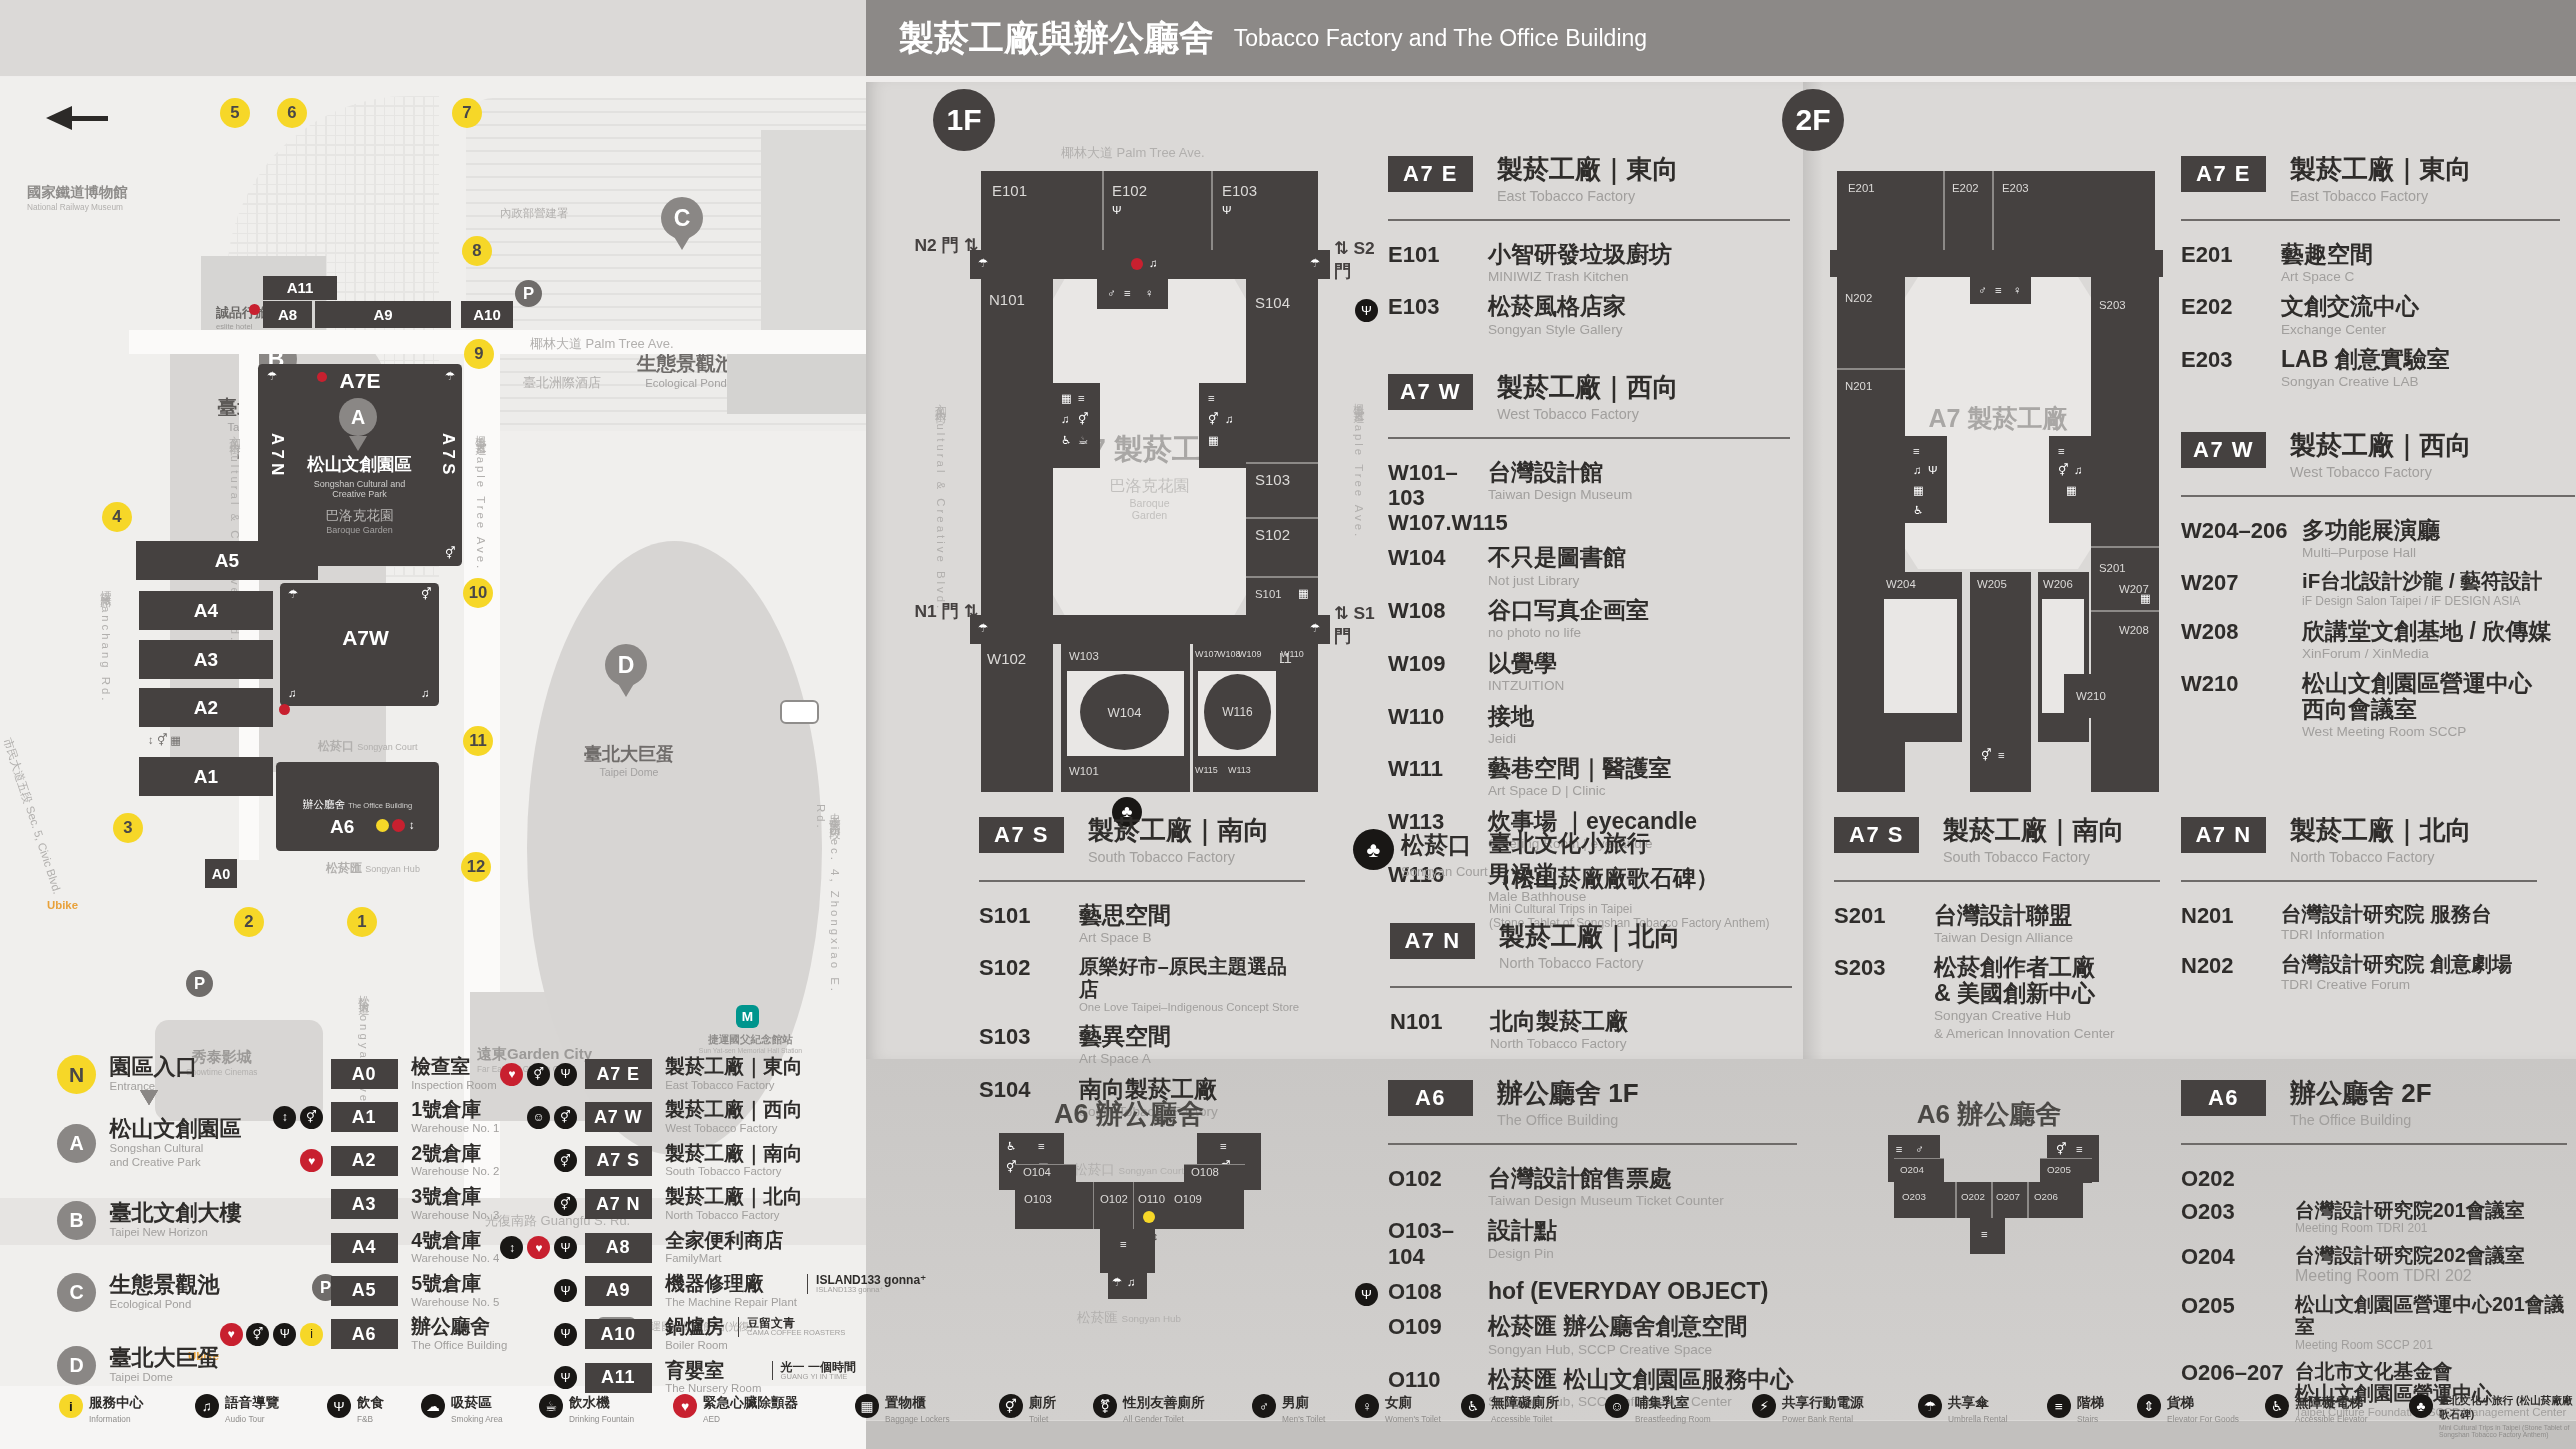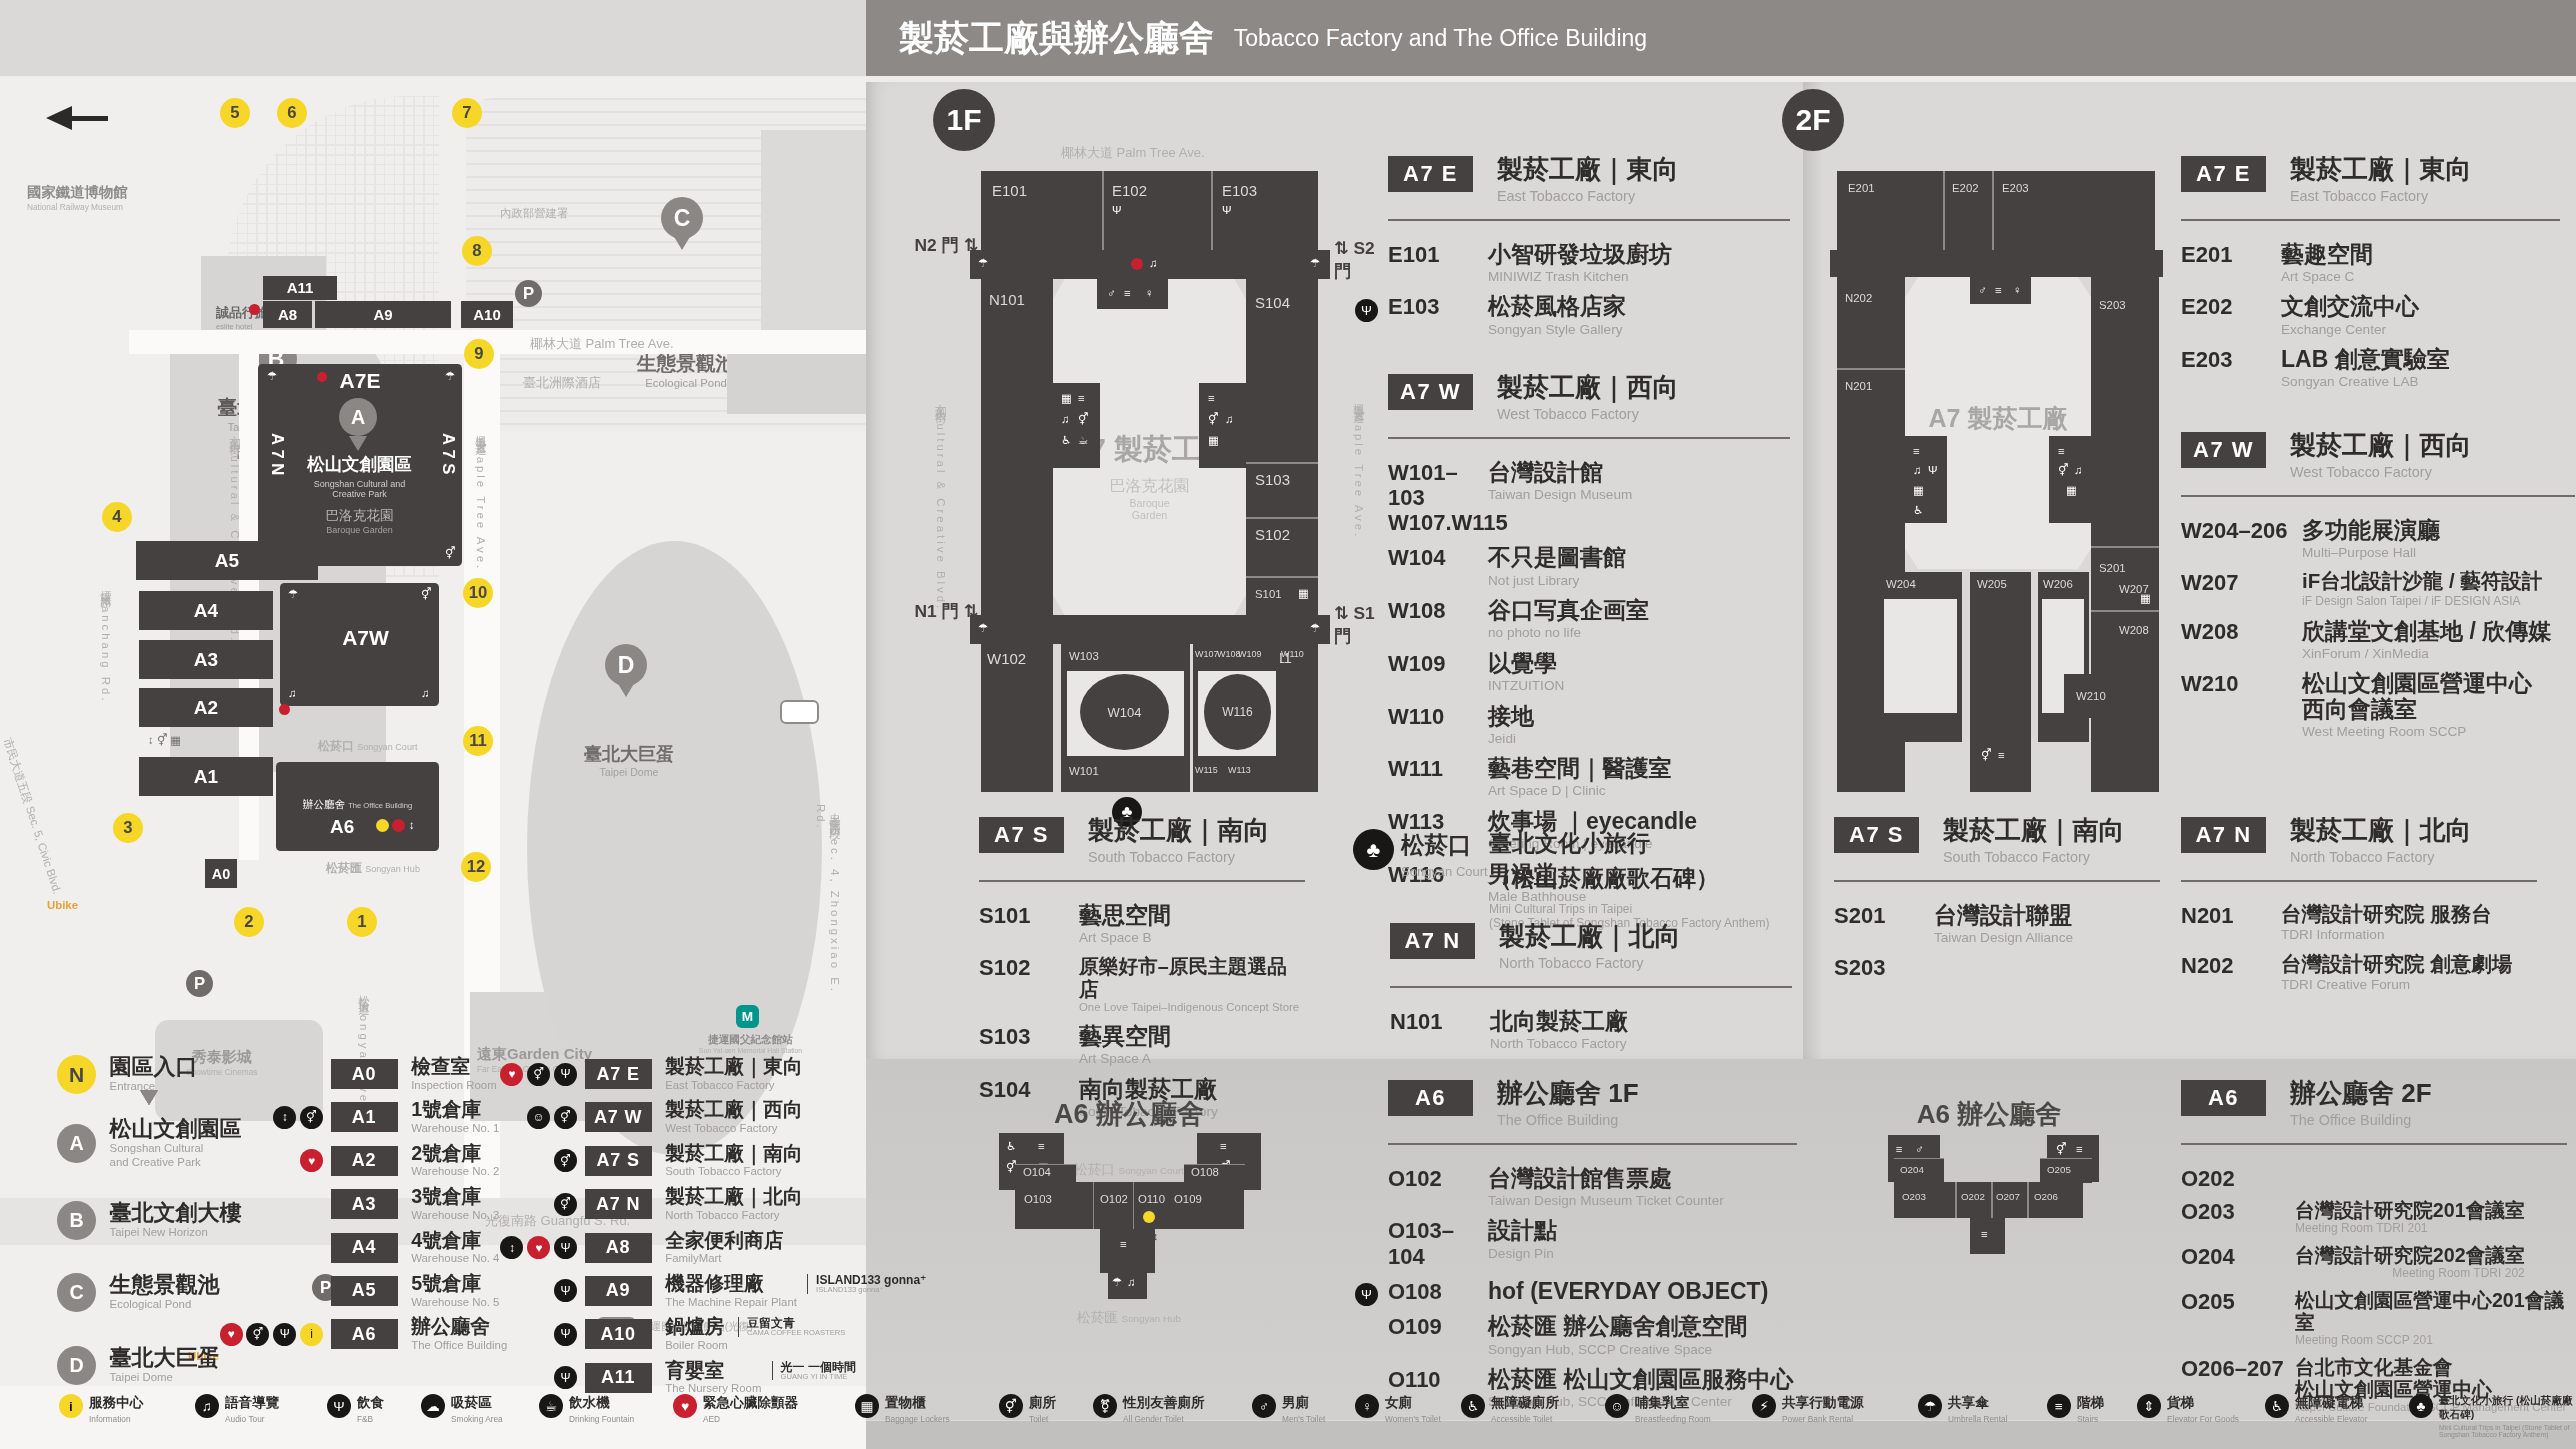--- a/index.html
+++ b/index.html
@@ -716,20 +716,26 @@
     </div>
     <div class="it">
       <div class="c">S201</div>
       <div class="t">
           <div class="zh">台灣設計聯盟</div>
         <div class="en">Taiwan Design Alliance</div>
         </div>
     </div>
     <div class="it">
       <div class="c">S203</div>
+      <div class="t">
+          <div class="zh">松菸創作者工廠</div>
+        <div class="zh">&amp; 美國創新中心</div>
+        <div class="en">Songyan Creative Hub</div>
+        <div class="en">&amp; American Innovation Center</div>
+        </div>
     </div>
   </div>
 
   <div class="sec" style="left:2181px;top:817px;width:356px;">
     <div class="shead">
       <div class="scode">A7 N</div>
       <div class="st">
           <div class="zh">製菸工廠｜北向</div>
         <div class="en">North Tobacco Factory</div>
         </div>
@@ -789,21 +795,21 @@
       <div class="c" style="width:114px;">O203</div>
       <div class="t">
           <div class="zh" style="font-size:19.7px;">台灣設計研究院201會議室</div>
         <div class="en" style="font-size:12px;">Meeting Room TDRI 201</div>
         </div>
     </div>
     <div class="it" style="margin-bottom:7.6px;">
       <div class="c" style="width:114px;">O204</div>
       <div class="t">
           <div class="zh" style="font-size:19.7px;">台灣設計研究院202會議室</div>
-        <div class="en" style="font-size:12px;text-align:right;">Meeting Room TDRI 202</div>
+        <div class="en" style="font-size:16px;">Meeting Room TDRI 202</div>
         </div>
     </div>
     <div class="it" style="margin-bottom:7.6px;">
       <div class="c" style="width:114px;">O205</div>
       <div class="t">
           <div class="zh" style="font-size:19.7px;">松山文創園區營運中心201會議室</div>
         <div class="en" style="font-size:12px;">Meeting Room SCCP 201</div>
         </div>
     </div>
     <div class="it" style="margin-bottom:7.6px;">

